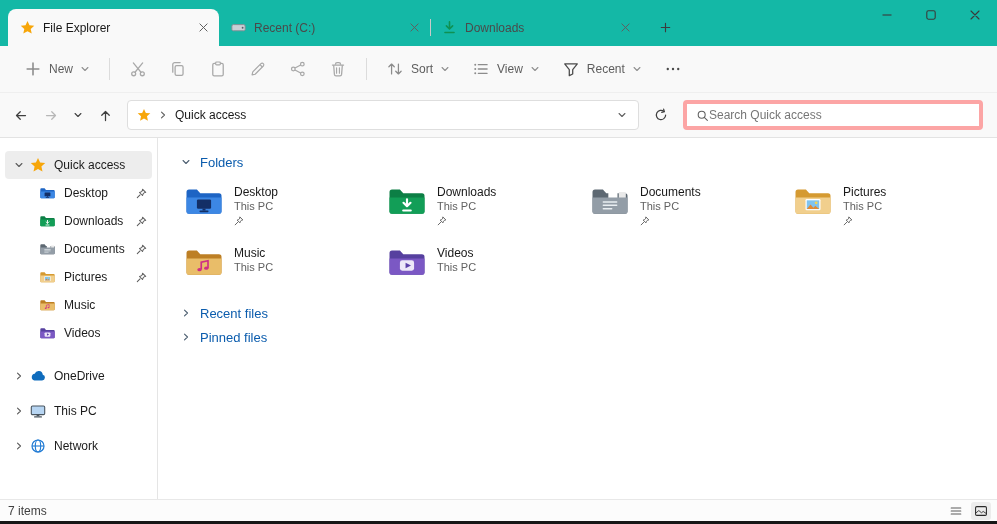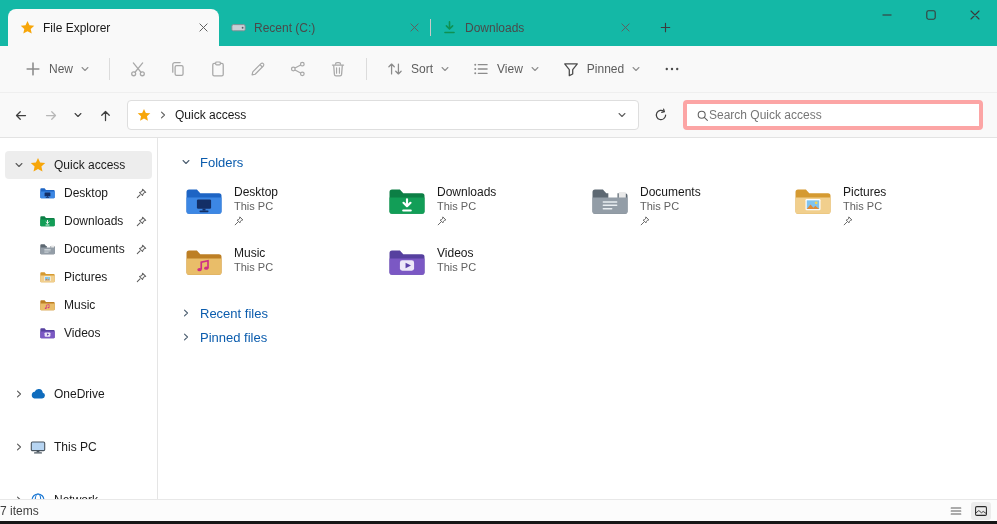--- a/index.html
+++ b/index.html
@@ -61,34 +61,34 @@
   .nav-item{height:28px;display:flex;align-items:center;border-radius:4px;padding:0 5px 0 6px;color:#1b1b1b;cursor:default}
   .nav-item.selected{background:#ededed}
   .tw{width:15px;height:15px;display:flex;align-items:center;justify-content:center;color:#5a5a5a;flex:none;background:transparent;border:none}
   .tw svg{width:10px;height:10px}
   .nav-item.child{padding-left:30px}
   .minifol{width:17px;height:13px;flex:none;margin-left:4px}
   .mini16{width:16px;height:16px;flex:none;margin-left:4px}
   .nav-label{margin-left:8px;white-space:nowrap;overflow:hidden}
   .nav-pin{margin-left:auto;width:11px;height:11px;flex:none}
   .nav-gap{height:8px}
-  .root-item{margin-top:25px}
+  .root-item{margin-top:7px}
 
   .main{flex:1;padding:12px 16px 0 20px;overflow:hidden}
   .sec-header{display:flex;align-items:center;gap:7px;height:24px;color:#0b5cad;font-size:13px;border:none;background:transparent;padding:0;font-family:Liberation Sans, sans-serif;cursor:default}
   .sec-header .tw{color:#4c5e70}
   .tile-grid{display:grid;grid-template-columns:repeat(4,203px);row-gap:7px;margin:8px 0 4px 0}
   .tile{display:flex;align-items:flex-start;gap:10px;padding:3px 6px;border-radius:4px;height:54px;cursor:default}
   .tile-icon{width:40px;height:32px;flex:none;margin-top:1px}
   .tile-name{color:#191919;line-height:14px}
   .tile-loc{color:#616161;font-size:11px;line-height:13px;margin-top:1px}
   .tile-pin{width:10px;height:10px;margin-top:3px}
 
   
-  .statusbar{height:22px;background:#fcfcfc;border-top:1px solid #e8e8e8;display:flex;align-items:center;padding:0 6px 0 0;color:#3f3f3f;flex:none}
+  .statusbar{height:22px;background:#fcfcfc;border-top:1px solid #e8e8e8;display:flex;align-items:center;padding:0 6px 0 8px;color:#3f3f3f;flex:none}
   .status-toggles{margin-left:auto;display:flex;gap:5px}
   .st-btn{width:20px;height:18px;display:flex;align-items:center;justify-content:center;border:none;background:transparent;border-radius:3px;color:#5a5a5a}
   .st-btn svg{width:14px;height:14px}
   .st-btn.active{background:#ececec;color:#2b2b2b}
   .bottom-edge{height:3px;background:#161616;flex:none}
 </style>
 </head>
 <body>
 
 <svg width="0" height="0" style="position:absolute" aria-hidden="true">
@@ -375,21 +375,21 @@
         </svg>
       <span>View</span>
       <svg class="chev">
           <use href="#chev-down"></use>
         </svg>
     </button>
     <button class="tb-btn">
       <svg class="ic dark">
           <use href="#filter-ic"></use>
         </svg>
-      <span>Pinned</span>
+      <span>Recent</span>
       <svg class="chev">
           <use href="#chev-down"></use>
         </svg>
     </button>
     <button class="tb-icon-btn dark">
         <svg>
           <use href="#more-ic"></use>
         </svg>
       </button>
   </div>

